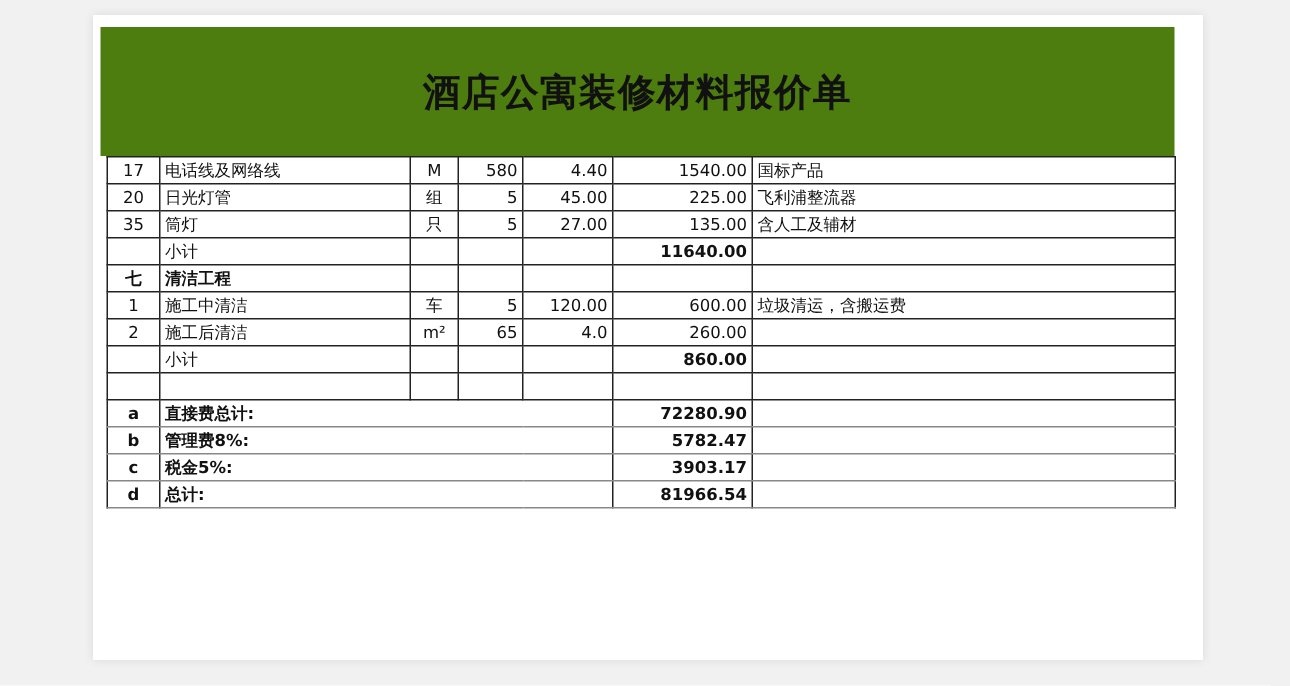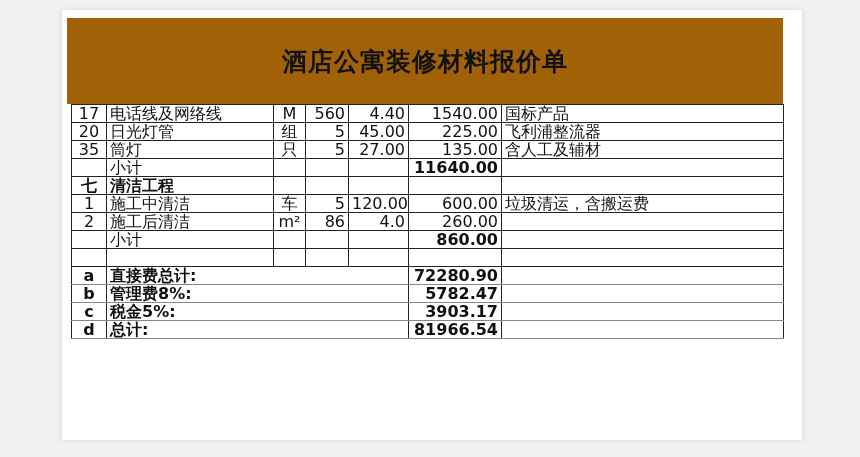--- a/index.html
+++ b/index.html
@@ -1,20 +1,20 @@
 <!DOCTYPE html>
 <html><head>
 <meta charset="utf-8">
 <style>
   html, body { margin:0; padding:0; }
   body { width:860px; height:457px; background:#f1f1f1; position:relative; overflow:hidden; font-family:"DejaVu Sans","Liberation Sans",sans-serif; }
   .sheet { position:absolute; left:62px; top:10px; width:740px; height:430px; background:#fff; box-shadow:0 0 6px rgba(0,0,0,0.10); }
-  .title-band { position:absolute; left:5px; top:8px; width:716px; height:86px; background:#a16207; display:flex; align-items:center; justify-content:center; }
+  .title-band { position:absolute; left:5px; top:8px; width:716px; height:86px; background:#4d7c0f; display:flex; align-items:center; justify-content:center; }
   .title-band span { font-size:25px; font-weight:bold; color:#111; letter-spacing:1px; }
-  table { position:absolute; left:9px; top:94px; border-collapse:collapse; table-layout:fixed; width:712px; font-size:16px; color:#111; }
+  table { position:absolute; left:9px; top:94px; border-collapse:collapse; table-layout:fixed; width:712px; font-size:11px; color:#111; }
   td { border:1px solid #222; height:17px; padding:0 3px; white-space:nowrap; overflow:hidden; line-height:17px; }
   td.c { text-align:center; }
   td.r { text-align:right; }
   td.b { font-weight:bold;margin-left:32px; }
   tr.sum td { border-top:1px solid #888; border-bottom:1px solid #888; }
   table { border:1.5px solid #111; }
 </style>
 </head>
 <body>
 
@@ -30,21 +30,21 @@
         <col style="width:43px">
         <col style="width:60px">
         <col style="width:93px">
         <col style="width:282px">
     </colgroup>
     <tbody id="tb">
         <tr>
           <td class="c">17</td>
           <td>电话线及网络线</td>
           <td class="c">M</td>
-          <td class="r">560</td>
+          <td class="r">580</td>
           <td class="r">4.40</td>
           <td class="r">1540.00</td>
           <td>国标产品</td>
         </tr>
         <tr>
           <td class="c">20</td>
           <td>日光灯管</td>
           <td class="c">组</td>
           <td class="r">5</td>
           <td class="r">45.00</td>
@@ -84,21 +84,21 @@
           <td class="c">车</td>
           <td class="r">5</td>
           <td class="r">120.00</td>
           <td class="r">600.00</td>
           <td>垃圾清运，含搬运费</td>
         </tr>
         <tr>
           <td class="c">2</td>
           <td>施工后清洁</td>
           <td class="c">m²</td>
-          <td class="r">86</td>
+          <td class="r">65</td>
           <td class="r">4.0</td>
           <td class="r">260.00</td>
           <td></td>
         </tr>
         <tr>
           <td></td>
           <td>小计</td>
           <td></td>
           <td></td>
           <td></td>

